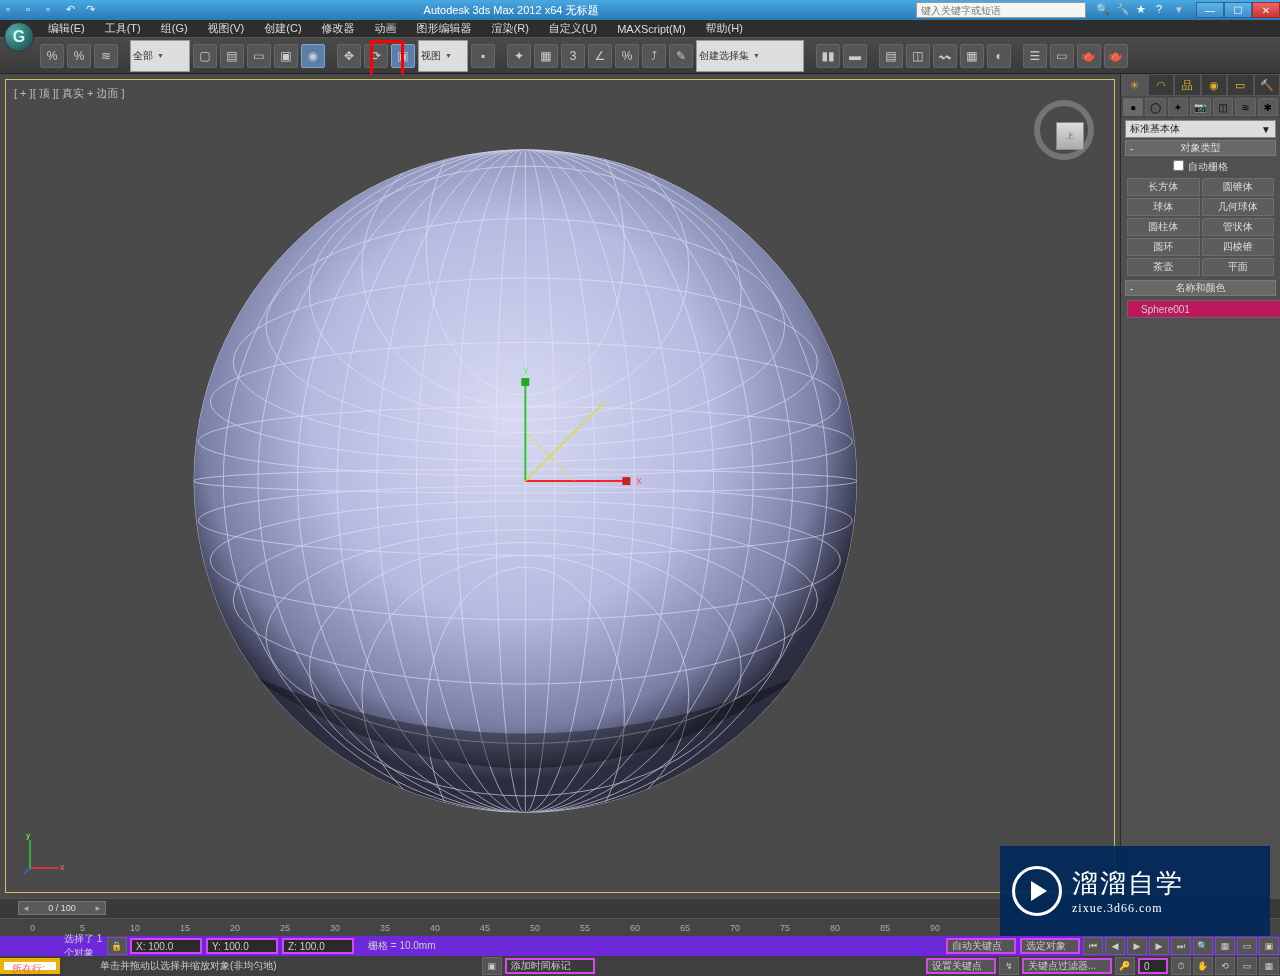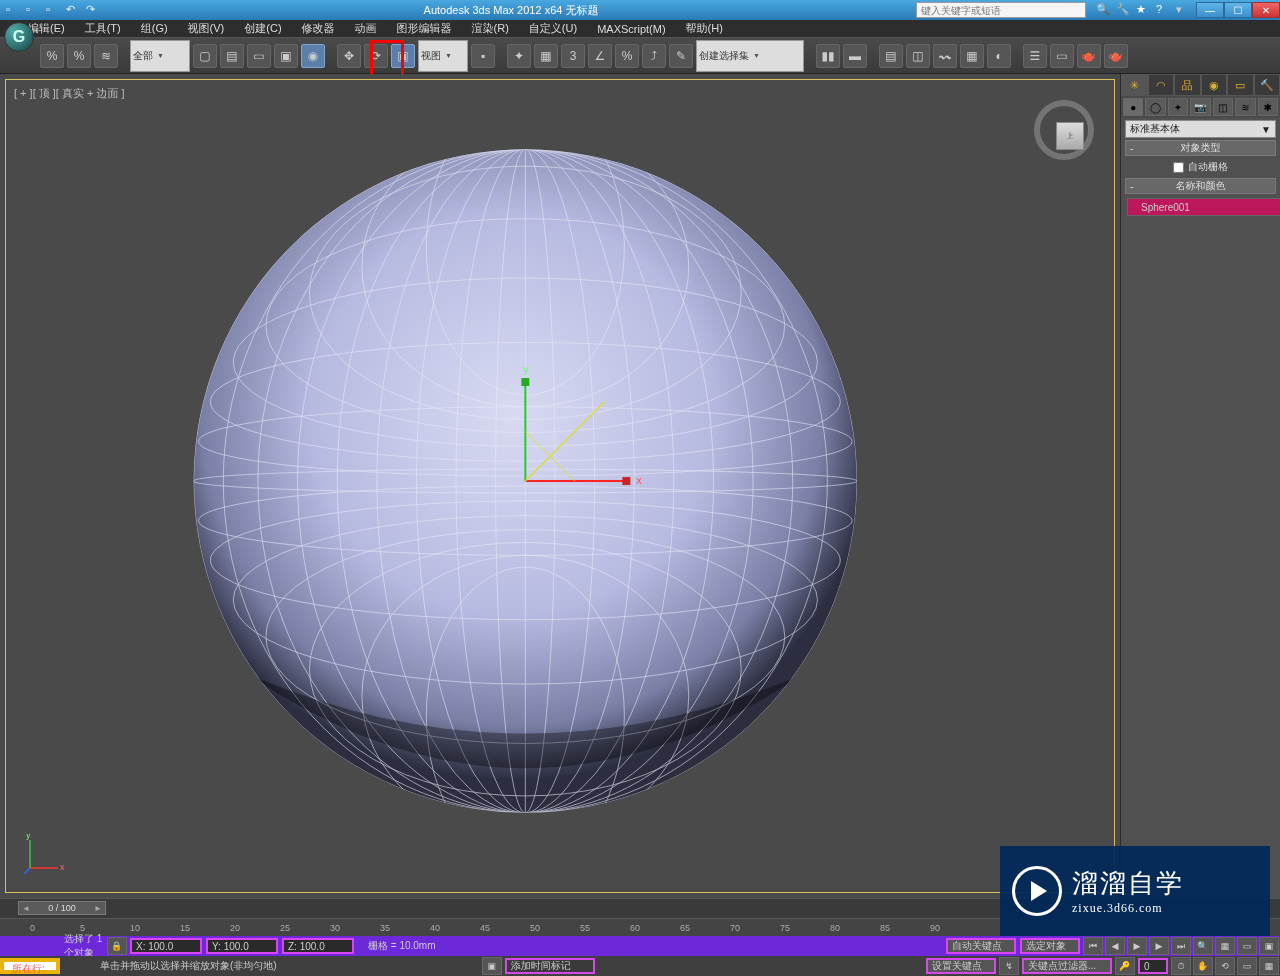--- a/index.html
+++ b/index.html
@@ -10,21 +10,21 @@
 .titlebar .qat { display: flex; gap: 6px; padding: 0 6px; }
 .titlebar .qat span { width: 14px; height: 14px; display: inline-block; opacity: .9; }
 .titlebar .title { flex: 1; text-align: center; white-space: nowrap; }
 .titlebar .search { width: 170px; height: 16px; background: #f5f5f5; color: #777; font-size: 10px; padding: 1px 4px; margin-right: 4px; border: 1px solid #999; }
 .titlebar .righticons { display: flex; gap: 6px; padding: 0 6px; align-items: center; }
 .titlebar .righticons span { width: 14px; height: 14px; }
 .winbtn { width: 28px; height: 16px; background: linear-gradient(#5eb4e6,#3d8fcc); border: 1px solid #2a6a9a; display: inline-flex; align-items: center; justify-content: center; font-size: 10px; color: #fff; }
 .winbtn.close { background: linear-gradient(#e66,#c33); border-color: #933; }
 
 
-.menubar { height: 18px; background: #2d2d2d; border-bottom: 1px solid #555; display: flex; align-items: center; padding-left: 18px; font-size: 11px; color: #ddd; }
+.menubar { height: 18px; background: #2d2d2d; border-bottom: 1px solid #555; display: flex; align-items: center; padding-left: 38px; font-size: 11px; color: #ddd; }
 .menubar span { padding: 1px 10px; }
 .appbtn { position: absolute; left: 4px; top: 22px; width: 30px; height: 30px; border-radius: 15px; background: radial-gradient(circle at 30% 30%,#5aa,#144); border: 1px solid #333; z-index: 10; display: flex; align-items: center; justify-content: center; color: #cfe; font-size: 16px; font-weight: bold; }
 
 
 .toolbar { height: 36px; background: linear-gradient(#4a4a4a,#3a3a3a); border-bottom: 1px solid #222; display: flex; align-items: center; padding-left: 40px; gap: 3px; }
 .tb { width: 24px; height: 24px; background: #555; border: 1px solid #666; border-radius: 2px; display: flex; align-items: center; justify-content: center; font-size: 12px; color: #ccc; }
 .tb.sel { background: #5b7fa8; border-color: #7fa8d0; }
 .tb.gap { width: 6px; background: none; border: none; }
 .tb-combo { height: 32px; background: #ddd; border: 1px solid #999; font-size: 10px; padding: 0 2px; display: flex; align-items: center; color: #333; }
 .tb-combo::after { content: "▼"; font-size: 7px; margin-left: 4px; color: #555; }
@@ -46,21 +46,21 @@
 .cp-tabs span { flex: 1; border: 1px solid #555; display: flex; align-items: center; justify-content: center; font-size: 11px; color: #e0b030; }
 .cp-tabs span.active { background: #555; }
 .cp-sub { height: 22px; display: flex; padding: 2px; gap: 2px; background: #4a4a4a; }
 .cp-sub span { flex: 1; background: #5a5a5a; border: 1px solid #666; display: flex; align-items: center; justify-content: center; font-size: 10px; }
 .cp-sub span.active { background: #6b6b6b; }
 .cp-combo { margin: 2px 4px; height: 18px; background: #ddd; border: 1px solid #888; font-size: 10px; padding: 1px 4px; display: flex; align-items: center; justify-content: space-between; color: #222; }
 .rollout-hdr { margin: 2px 4px; height: 16px; background: #686868; border: 1px solid #7a7a7a; font-size: 10px; color: #ddd; display: flex; align-items: center; justify-content: center; position: relative; }
 .rollout-hdr .minus { position: absolute; left: 4px; }
 .objgrid { display: grid; grid-template-columns: 1fr 1fr; gap: 2px; padding: 2px 6px; }
 .objbtn { height: 18px; background: #5d5d5d; border: 1px solid #6d6d6d; font-size: 10px; color: #ddd; display: flex; align-items: center; justify-content: center; }
-.autogrid { padding: 2px 6px; font-size: 10px; color: #ddd; display: flex; align-items: center; justify-content: center; gap: 4px; }
+.autogrid { padding: 2px 6px; font-size: 10px; color: #ddd; display: flex; justify-content: center; gap: 4px; }
 .autogrid input { width: 11px; height: 11px; }
 .namecolor { padding: 2px 6px; display: flex; gap: 2px; }
 .namecolor input { flex: 1; height: 18px; background: #be185d; border: 1px solid #666; color: #ccc; font-size: 10px; padding: 0 13px; }
 .namecolor .swatch { width: 18px; height: 18px; background: #9aa3e6; border: 1px solid #666; }
 
 
 .timeslider { position: absolute; left: 0; right: 0; bottom: 58px; height: 20px; background: #3a3a3a; border-top: 1px solid #555; }
 .timeslider .handle { position: absolute; left: 18px; top: 2px; width: 88px; height: 14px; background: #5a5a5a; border: 1px solid #777; font-size: 9px; color: #ddd; display: flex; align-items: center; justify-content: center; }
 .timeslider .handle::before { content:"◄"; position:absolute; left:3px; font-size:8px; color:#aaa;}
 .timeslider .handle::after { content:"►"; position:absolute; right:3px; font-size:8px; color:#aaa;}
@@ -271,20 +271,32 @@
       <span>▼</span>
     </div>
   <div class="rollout-hdr">
       <span class="minus">-</span>
       <span>对象类型</span>
     </div>
   <div class="autogrid">
       <input type="checkbox" style="">
       <span>自动栅格</span>
     </div>
+  <div class="objgrid">
+    <div class="objbtn">长方体</div>
+    <div class="objbtn">圆锥体</div>
+    <div class="objbtn">球体</div>
+    <div class="objbtn">几何球体</div>
+    <div class="objbtn">圆柱体</div>
+    <div class="objbtn">管状体</div>
+    <div class="objbtn">圆环</div>
+    <div class="objbtn">四棱锥</div>
+    <div class="objbtn">茶壶</div>
+    <div class="objbtn">平面</div>
+  </div>
   <div class="rollout-hdr">
       <span class="minus">-</span>
       <span>名称和颜色</span>
     </div>
   <div class="namecolor">
     <input value="Sphere001" style="">
     <div class="swatch"></div>
   </div>
 </div>
 

